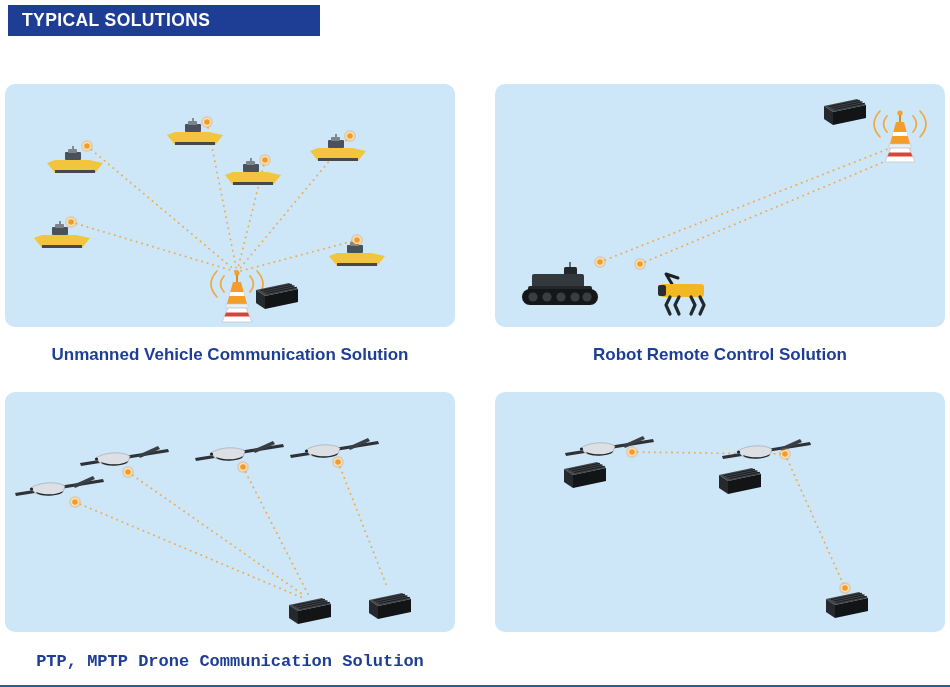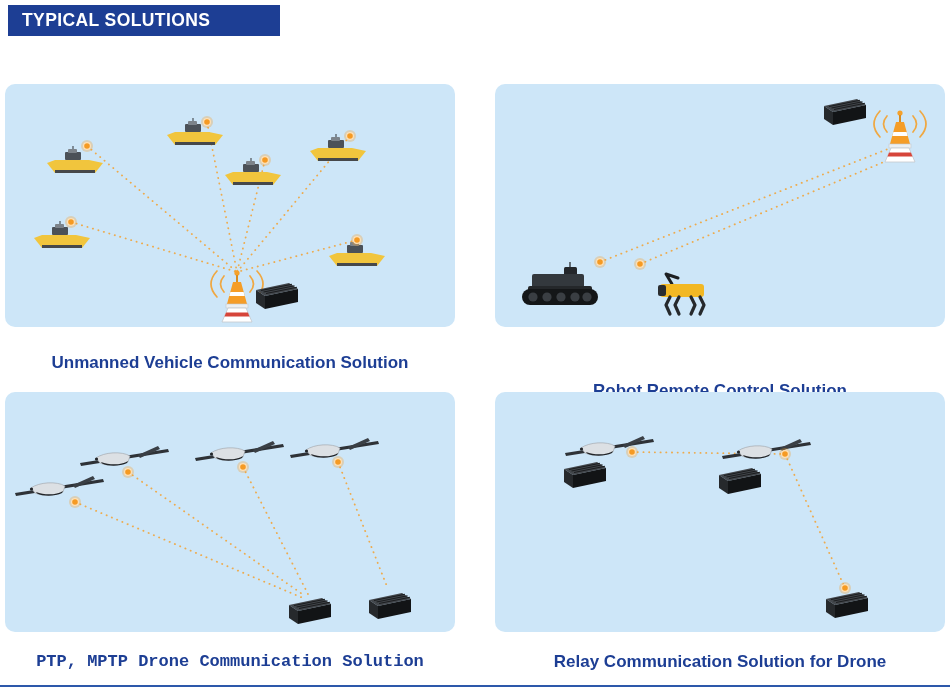--- a/index.html
+++ b/index.html
@@ -1,38 +1,38 @@
 <!DOCTYPE html>
 <html style="--page-bg: #ffffff; --header-bg: #1d3e94; --header-text: #ffffff; --panel-bg: #cde6f8; --caption-text: #1d3e94; --link-line: #efa843; --node-fill: #f59a23; --bottom-rule: #2d58aa;"><head>
 <meta charset="utf-8">
 <style>
   * { margin:0; padding:0; box-sizing:border-box; }
   html,body { background:#fff; font-family:"Liberation Sans", sans-serif; }
   .page { position:relative; width:950px; height:687px; background:var(--page-bg,#ffffff); overflow:hidden; }
 
   .banner {
-    position:absolute; left:8px; top:5px; width:272px; height:31px;
+    position:absolute; left:8px; top:5px; width:312px; height:31px;
     background:var(--header-bg,#1d3e94); color:var(--header-text,#ffffff);
     display:flex; align-items:center; padding-left:14px;
     font-size:17.5px; font-weight:700; letter-spacing:0.4px;
   }
 
   .panel { position:absolute; width:450px; background:var(--panel-bg,#cde6f8); border-radius:10px; overflow:hidden; }
   #panel-1 { left:5px;   top:84px;  height:243px; }
   #panel-2 { left:495px; top:84px;  height:243px; }
   #panel-3 { left:5px;   top:392px; height:240px; }
   #panel-4 { left:495px; top:392px; height:240px; }
   .panel svg { display:block; width:100%; height:100%; }
 
   .caption {
     position:absolute; width:450px; text-align:center;
     color:var(--caption-text,#1d3e94); font-size:17px; font-weight:700;
   }
-  #cap-1 { left:5px;   top:353px; }
-  #cap-2 { left:495px; top:345px;margin-top:36px; }
+  #cap-1 { left:5px;   top:345px; }
+  #cap-2 { left:495px; top:345px; }
   #cap-3 { left:5px;   top:652px;font-family:Liberation Mono, monospace; }
   #cap-4 { left:495px; top:652px; }
 
   .bottom-rule { position:absolute; left:0; right:0; bottom:0; height:2px; background:var(--bottom-rule,#2d58aa); }
 
   
   .link { stroke:var(--link-line,#efa843); stroke-width:1.8; stroke-dasharray:0.2 5.5; stroke-linecap:round; fill:none; opacity:0.95; }
   .wave { stroke:var(--link-line,#efa843); fill:none; stroke-width:1.7; stroke-linecap:round; }
   .leg  { fill:none; stroke:#26292c; stroke-width:3.2; stroke-linecap:round; stroke-linejoin:round; }
   .node-halo { fill:var(--node-fill,#f59a23); opacity:0.3; }
@@ -185,16 +185,15 @@
       <use href="#sym-radio" transform="translate(66,67)"></use>
       <use href="#sym-drone" transform="translate(70,42)"></use>
       <use href="#sym-radio" transform="translate(221,73)"></use>
       <use href="#sym-drone" transform="translate(227,45)"></use>
       <use href="#sym-radio" transform="translate(328,197)"></use>
       <use href="#sym-node" transform="translate(137,60)"></use>
       <use href="#sym-node" transform="translate(290,62)"></use>
       <use href="#sym-node" transform="translate(350,196)"></use>
     </svg>
   </figure>
-  <div class="caption" id="cap-4">Relay Communication Solution for Drone</div>
 
   <div class="bottom-rule"></div>
 </div>
 
 </body></html>

